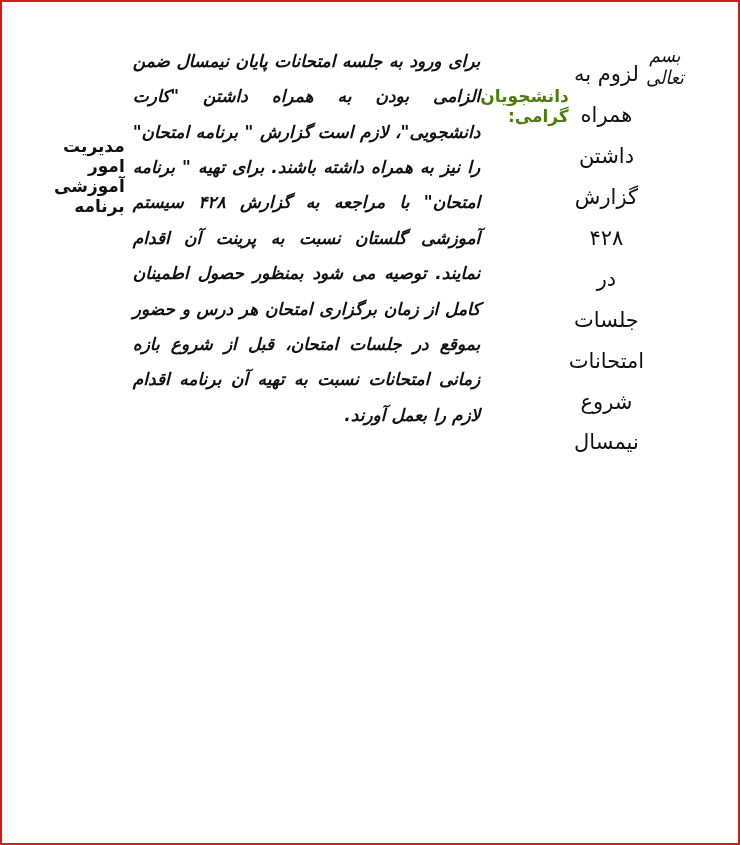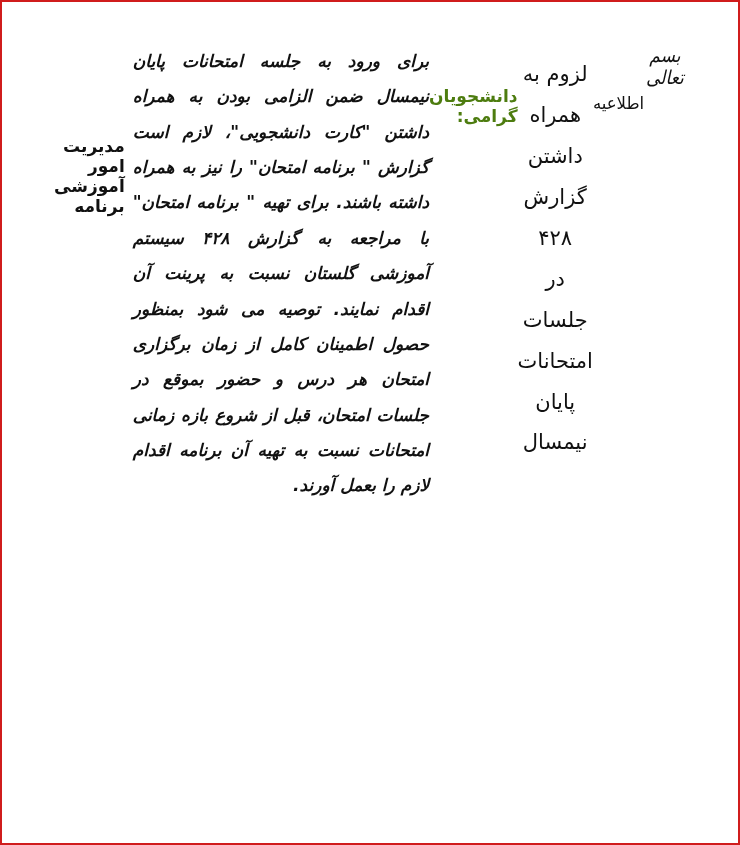--- a/index.html
+++ b/index.html
@@ -79,25 +79,24 @@
   }
 </style>
 </head>
 <body>
 
 <div class="page" style="border-color: rgb(208, 28, 28);">
   <div class="inner">
 
     <div class="bismillah">بسم تعالی</div>
 
-    <div class="notice-label">اطلاعیه</div>
 
     <div class="title">
       <span class="line1">لزوم به همراه داشتن گزارش ۴۲۸</span>
-      <span class="line2">در جلسات امتحانات پایان نیمسال</span>
+      <span class="line2">در جلسات امتحانات شروع نیمسال</span>
     </div>
 
     <div class="salutation">دانشجویان گرامی:</div>
 
     <div class="body-text">برای ورود به جلسه امتحانات پایان نیمسال ضمن الزامی بودن به همراه داشتن "کارت دانشجویی"، لازم است گزارش " برنامه امتحان" را نیز به همراه داشته باشند. برای تهیه " برنامه امتحان" با مراجعه به گزارش ۴۲۸ سیستم آموزشی گلستان نسبت به پرینت آن اقدام نمایند. توصیه می شود بمنظور حصول اطمینان کامل از زمان برگزاری امتحان هر درس و حضور بموقع در جلسات امتحان، قبل از شروع بازه زمانی امتحانات نسبت به تهیه آن برنامه اقدام لازم را بعمل آورند.</div>
 
     <div class="signature">مدیریت امور آموزشی برنامه</div>
 
   </div>
 </div>

